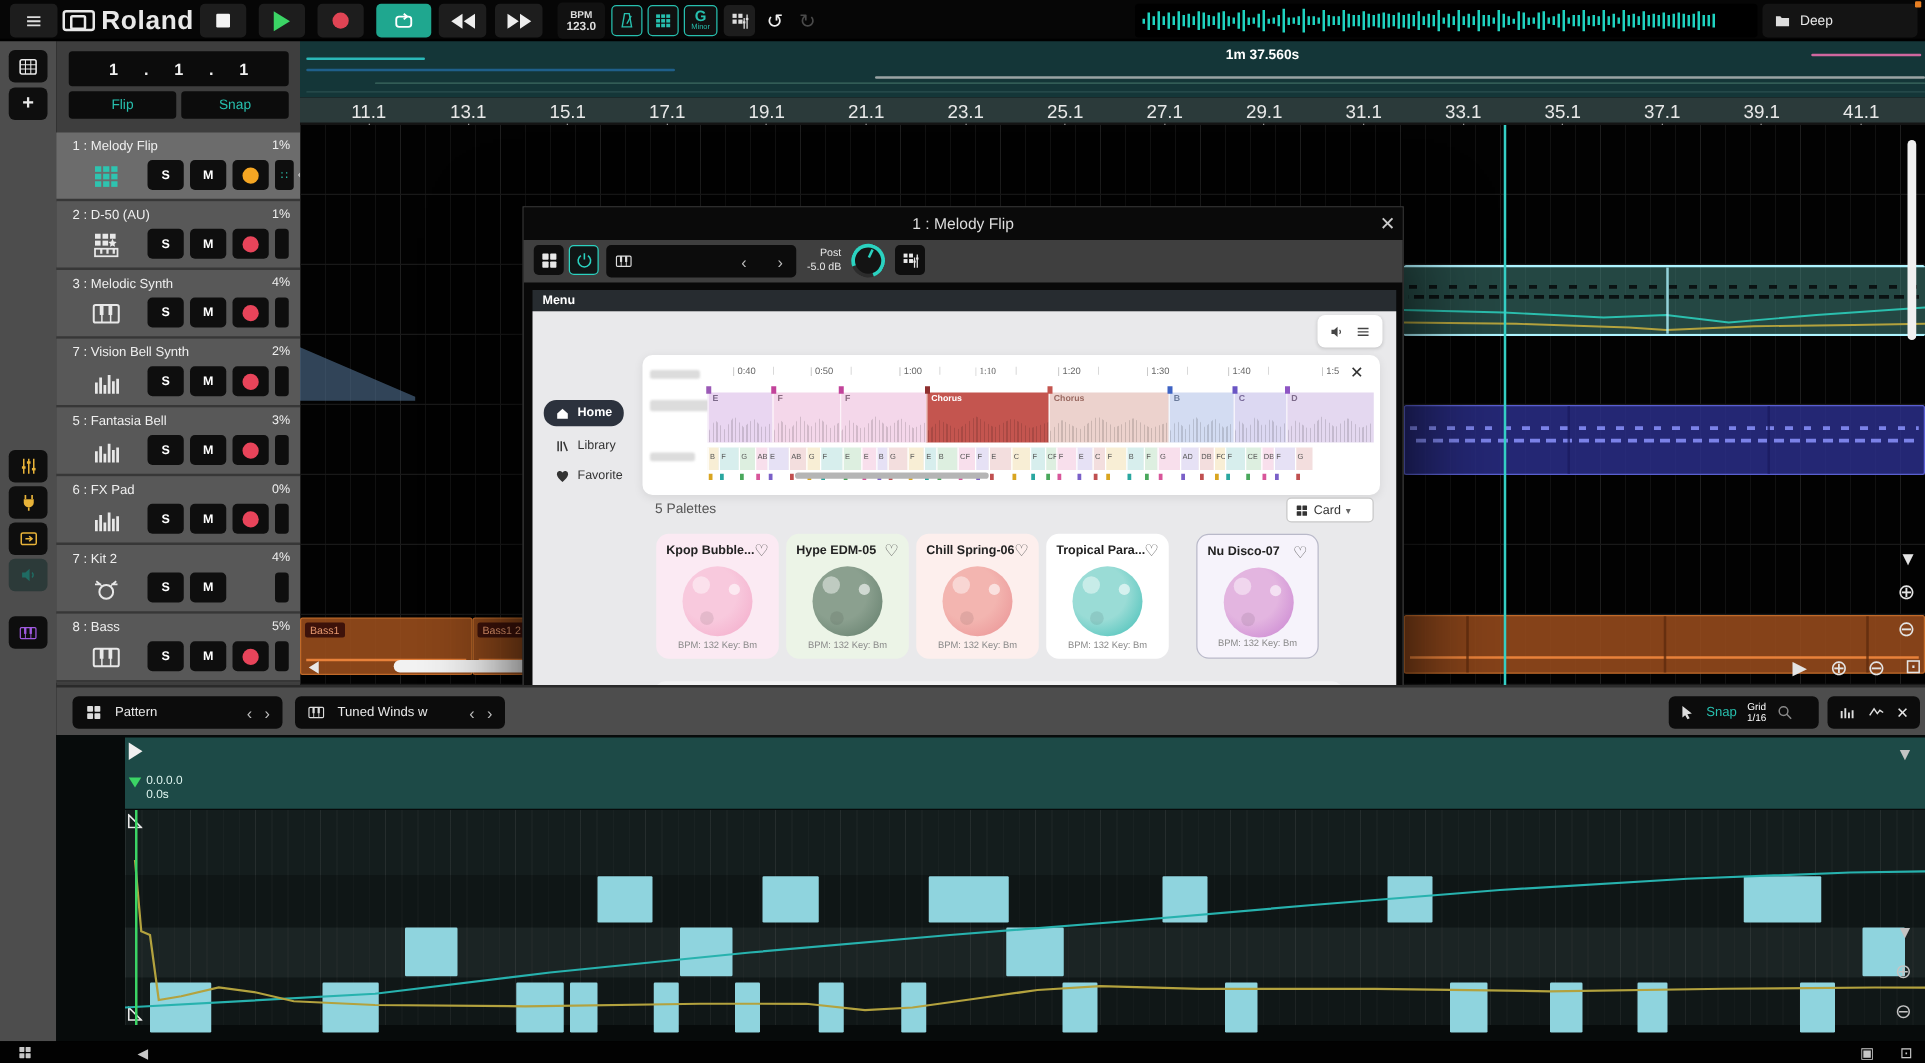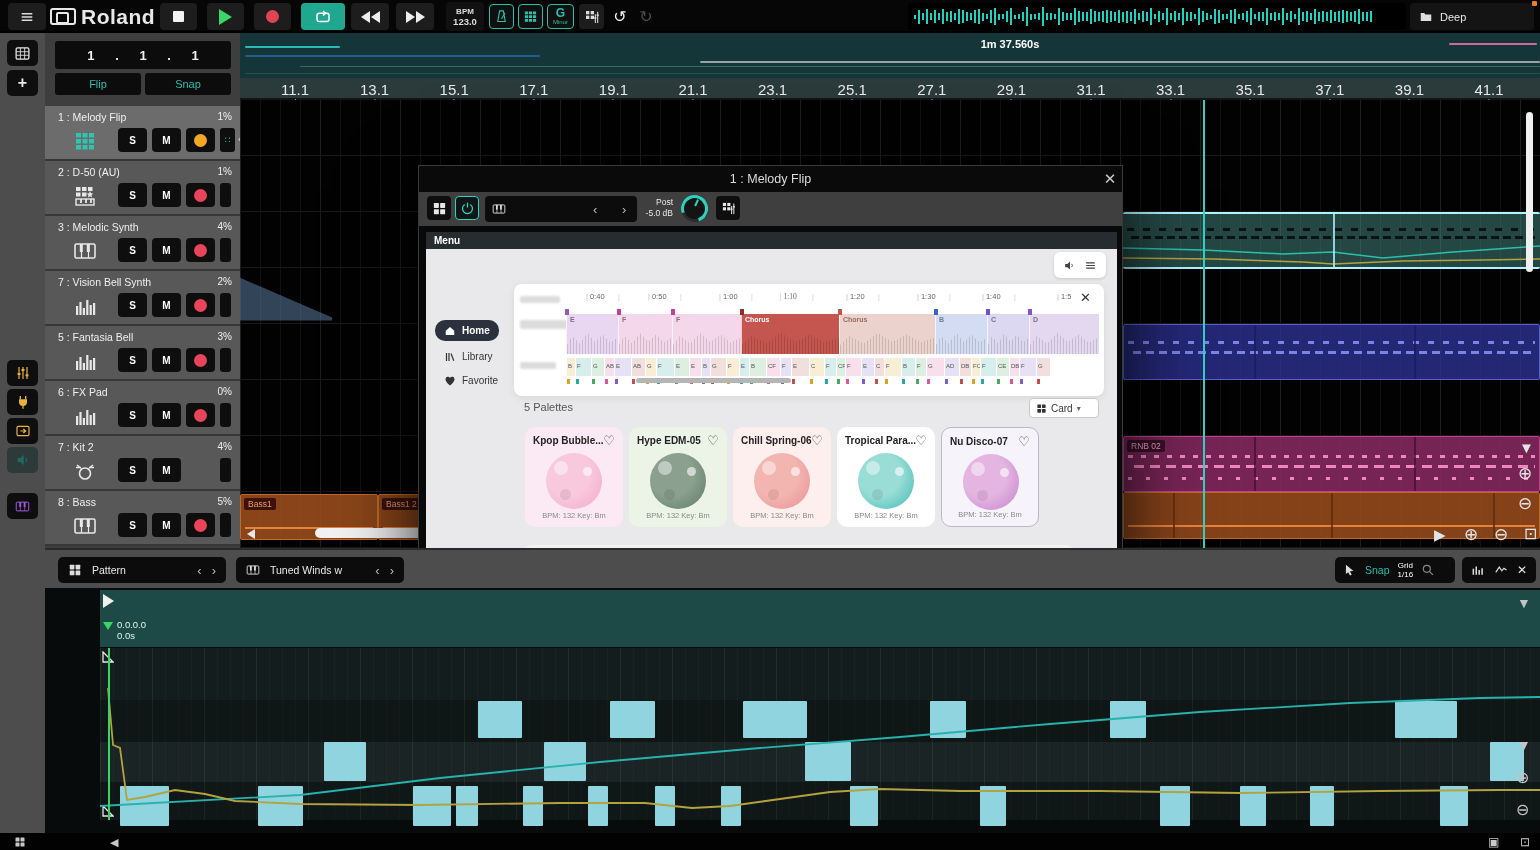--- a/index.html
+++ b/index.html
@@ -650,28 +650,20 @@
       <div class="split" style="left:210px;background:#aef4ff"></div>
     </div>
 
     <div class="clip" style="left:883px;top:224px;width:417px;height:56px;background:rgba(44,47,142,.82);border:1.5px solid #5a5fd0">
       <div class="dash" style="top:16px;height:3px;background:repeating-linear-gradient(90deg,#7b82e8 0 6px,transparent 6px 15px)"></div>
       <div class="dash" style="top:26px;height:3px;background:repeating-linear-gradient(90deg,transparent 0 5px,#7b82e8 5px 13px)"></div>
       <div class="split" style="left:130px;background:#1a1c60"></div>
       <div class="split" style="left:290px;background:#1a1c60"></div>
     </div>
 
-    <div class="clip" style="left:883px;top:336px;width:417px;height:56px;background:rgba(139,42,99,.85);border:1.5px solid #c2418e">
-      <span class="chip" style="background:#3a0f28;color:#e8a0c8">RNB 02</span>
-      <div class="dash" style="top:18px;height:3px;background:repeating-linear-gradient(90deg,#ef86c0 0 5px,transparent 5px 13px)"></div>
-      <div class="dash" style="top:28px;height:3px;background:repeating-linear-gradient(90deg,transparent 0 6px,#ef86c0 6px 16px)"></div>
-      <div class="dash" style="top:40px;height:3px;background:repeating-linear-gradient(90deg,#ef86c0 0 4px,transparent 4px 18px)"></div>
-      <div class="split" style="left:130px;background:#4a0e33"></div>
-      <div class="split" style="left:290px;background:#4a0e33"></div>
-    </div>
 
     <div class="clip" style="left:883px;top:392px;width:417px;height:47px;background:rgba(156,78,29,.85);border:1.5px solid #c06a2a">
       <div class="dash" style="bottom:11px;height:2px;background:#e8813a"></div>
       <div class="split" style="left:49px;background:#5e2b0c"></div>
       <div class="split" style="left:207px;background:#5e2b0c"></div>
       <div class="split" style="left:369px;background:#5e2b0c"></div>
     </div>
 
     <div class="abs" style="left:963px;top:0;width:2px;height:448px;background:#35d0c5"></div>
     <div class="abs" style="left:1286px;top:12px;width:7px;height:160px;background:#f0f0f0;border-radius:4px"></div>
@@ -1050,21 +1042,21 @@
             <div class="card" style="background: #ffffff;">
               <div class="cn">Tropical Para...</div>
               <span class="ht">♡</span>
               <div class="crc" style="background: radial-gradient(circle at 38% 38%, rgb(154, 220, 214) 0px, rgb(154, 220, 214) 45%, rgb(59, 188, 180) 100%);">
                 <span class="b1"></span>
                 <span class="b2"></span>
                 <span class="b3"></span>
               </div>
               <div class="mt">BPM: 132 Key: Bm</div>
             </div>
-            <div class="card sel" style="background: rgb(240, 237, 248);">
+            <div class="card sel" style="background: rgb(240, 237, 248); margin-left: 16px;">
               <div class="cn">Nu Disco-07</div>
               <span class="ht">♡</span>
               <div class="crc" style="background: radial-gradient(circle at 38% 38%, rgb(227, 181, 224) 0px, rgb(227, 181, 224) 45%, rgb(199, 127, 208) 100%);">
                 <span class="b1"></span>
                 <span class="b2"></span>
                 <span class="b3"></span>
               </div>
               <div class="mt">BPM: 132 Key: Bm</div>
             </div>
           </div>

